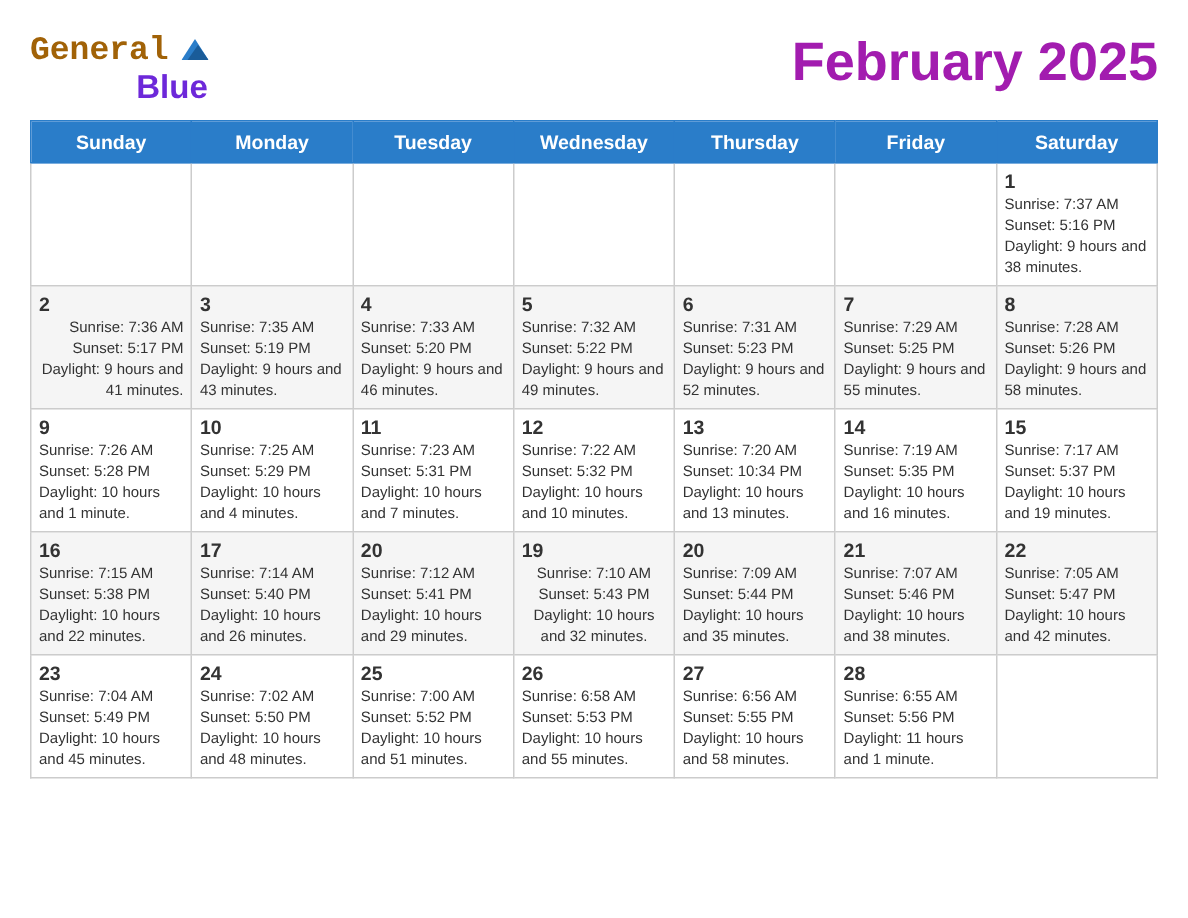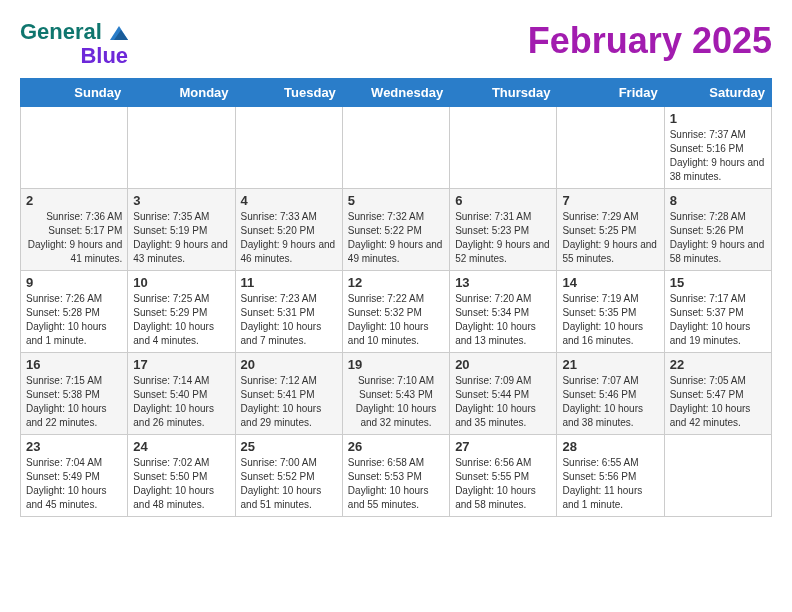--- a/index.html
+++ b/index.html
@@ -20,21 +20,22 @@
       display: flex;
       align-items: center;
     }
     .logo-text {
       font-size: 22px;
       font-weight: bold;
       color: #333;
       line-height: 1.1;
     }
     .logo-text span {
-      color: #0f766e;
+      color: #a16207;
+      font-family: Liberation Mono, monospace;
     }
     .title-block {
       text-align: right;
     }
     .month-title {
       font-size: 36px;
       font-weight: bold;
       color: #a21caf;
     }
     .location {
@@ -45,21 +46,21 @@
       width: 100%;
       border-collapse: collapse;
       border: 1px solid #ccc;
     }
     .calendar th {
       background-color: #2a7dc9;
       color: #fff;
       font-size: 13px;
       font-weight: bold;
       padding: 6px 6px;
-      text-align: right;
+      text-align: center;
       border: 1px solid #2a7dc9;
     }
     .calendar td {
       vertical-align: top;
       border: 1px solid #ccc;
       padding: 4px 5px;
       width: calc(100% / 7);
       min-height: 80px;
       font-size: 10.5px;
       color: #333;
@@ -199,21 +200,21 @@
         </td>
         <td>
           <span class="day-number">12</span>
           <div class="day-info" style="white-space: pre-line;">Sunrise: 7:22 AM
 Sunset: 5:32 PM
 Daylight: 10 hours and 10 minutes.</div>
         </td>
         <td>
           <span class="day-number">13</span>
           <div class="day-info" style="white-space: pre-line;">Sunrise: 7:20 AM
-Sunset: 5:34 PM
+Sunset: 10:34 PM
 Daylight: 10 hours and 13 minutes.</div>
         </td>
         <td>
           <span class="day-number">14</span>
           <div class="day-info" style="white-space: pre-line;">Sunrise: 7:19 AM
 Sunset: 5:35 PM
 Daylight: 10 hours and 16 minutes.</div>
         </td>
         <td>
           <span class="day-number">15</span>

